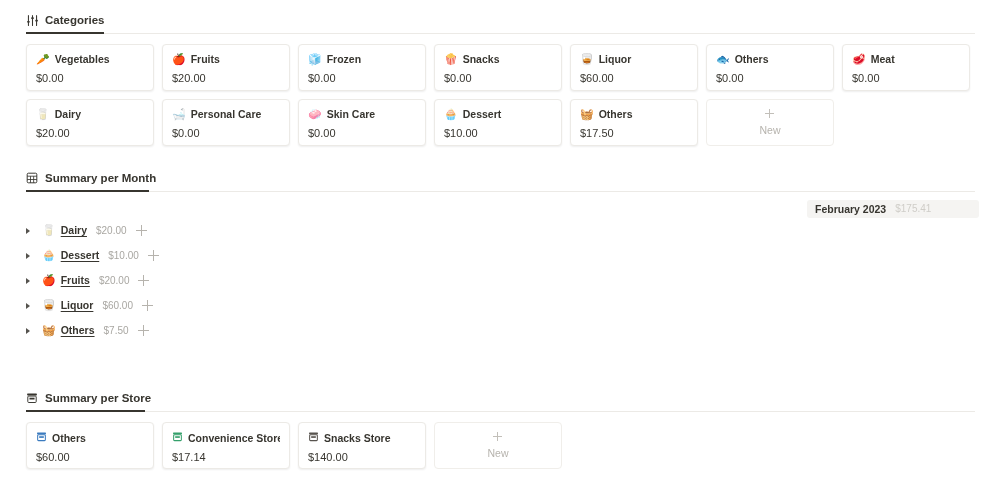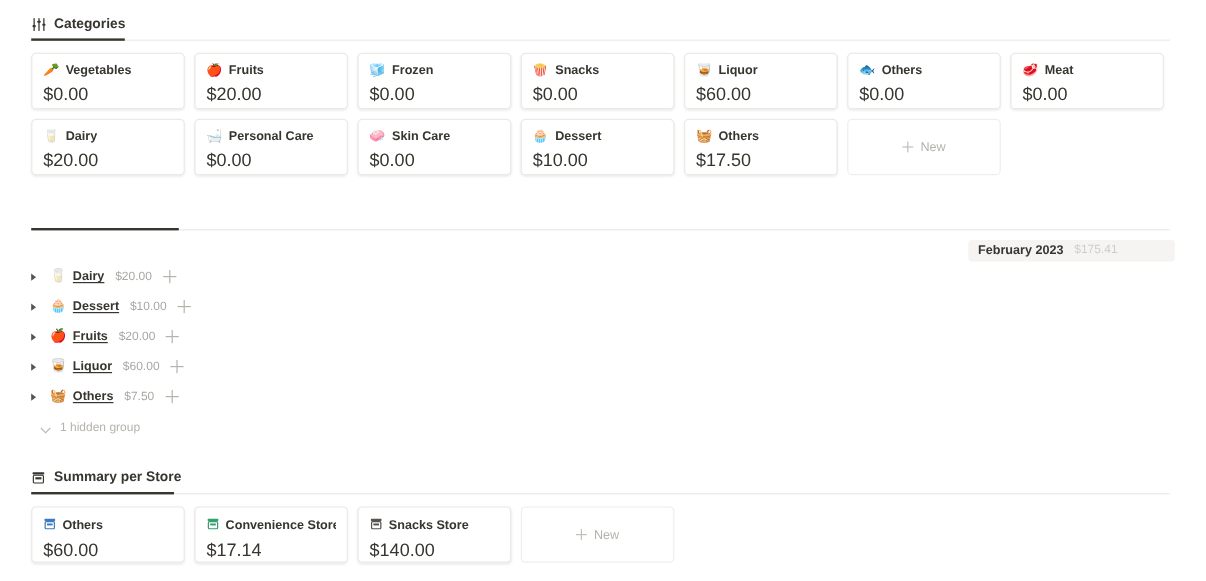--- a/index.html
+++ b/index.html
@@ -100,39 +100,40 @@
     white-space: nowrap;
     overflow: hidden;
   }
   .card-emoji {
     font-size: 11px;
     line-height: 13px;
     flex: 0 0 auto;
   }
   .card-value {
     margin-top: 7px;
-    font-size: 15px;
+    font-size: 11px;
     color: #37352f;
     line-height: 11px;
   }
   .card.new {
     display: flex;
     align-items: center;
     justify-content: center;
     padding: 0;
     border: 1px solid #f0eeea;
     box-shadow: none;
     background: #ffffff;
   }
   .new-inner {
     display: inline-flex;
     align-items: center;
     gap: 6px;
     color: #b6b3ad;
     font-size: 10.5px;
+    flex-direction: column;
   }
   .plus-glyph {
     display: inline-block;
     width: 9px;
     height: 9px;
     position: relative;
   }
   .plus-glyph::before, .plus-glyph::after {
     content: "";
     position: absolute;
@@ -386,20 +387,32 @@
       <div class="card new">
         <span class="new-inner">
           <span class="plus-glyph"></span>
           <span>New</span>
         </span>
       </div>
     </div>
 
   <div class="section sp-mon-tab">
     <div class="tab-bar">
+      <div class="tab">
+        <span class="tab-ico">
+          <svg width="12" height="12" viewBox="0 0 16 16">
+            <rect x="1.6" y="1.6" width="12.8" height="12.8" rx="1.6" fill="none" stroke="#37352f" stroke-width="1.3"></rect>
+            <line x1="1.6" y1="5.6" x2="14.4" y2="5.6" stroke="#37352f" stroke-width="1.1"></line>
+            <line x1="1.6" y1="10" x2="14.4" y2="10" stroke="#37352f" stroke-width="1.1"></line>
+            <line x1="6.0" y1="5.6" x2="6.0" y2="14.4" stroke="#37352f" stroke-width="1.1"></line>
+            <line x1="10.2" y1="5.6" x2="10.2" y2="14.4" stroke="#37352f" stroke-width="1.1"></line>
+          </svg>
+        </span>
+        <span>Summary per Month</span>
+      </div>
       <div class="tab-rule"></div>
       <div class="tab-underline" style="width:123px"></div>
     </div>
   </div>
 
   <div class="list sp-mon-list">
     <div class="month-row">
       <span class="month-label">February 2023</span>
       <span class="month-total">$175.41</span>
     </div>
@@ -433,24 +446,20 @@
           <span class="grp-add"></span>
         </div>
         <div class="grp-row">
           <span class="caret"></span>
           <span class="grp-emoji">🧺</span>
           <span class="grp-name">Others</span>
           <span class="grp-value">$7.50</span>
           <span class="grp-add"></span>
         </div>
       </div>
-    <div class="hidden-row">
-      <span class="chev-down"></span>
-      <span class="hidden-label">1 hidden group</span>
-    </div>
   </div>
 
   <div class="section sp-sto-tab">
     <div class="tab-bar">
       <div class="tab">
         <span class="tab-ico">
           <svg width="12" height="12" viewBox="0 0 16 16">
             <rect x="1.5" y="2" width="13" height="2.6" rx="0.8" fill="#37352f"></rect>
             <rect x="2.4" y="5.4" width="11.2" height="8.6" rx="1.2" fill="none" stroke="#37352f" stroke-width="1.3"></rect>
             <rect x="4.6" y="7.6" width="6.8" height="2.4" fill="#37352f"></rect>

